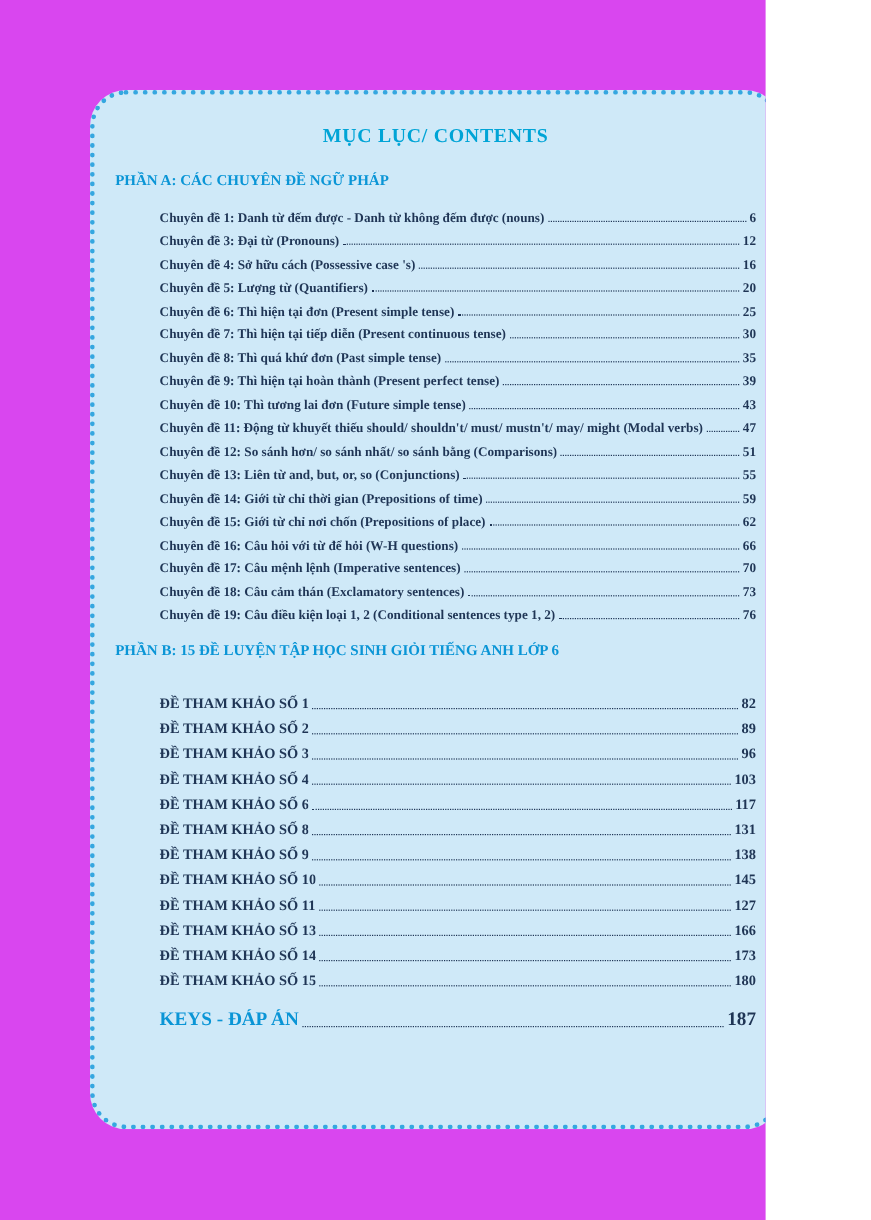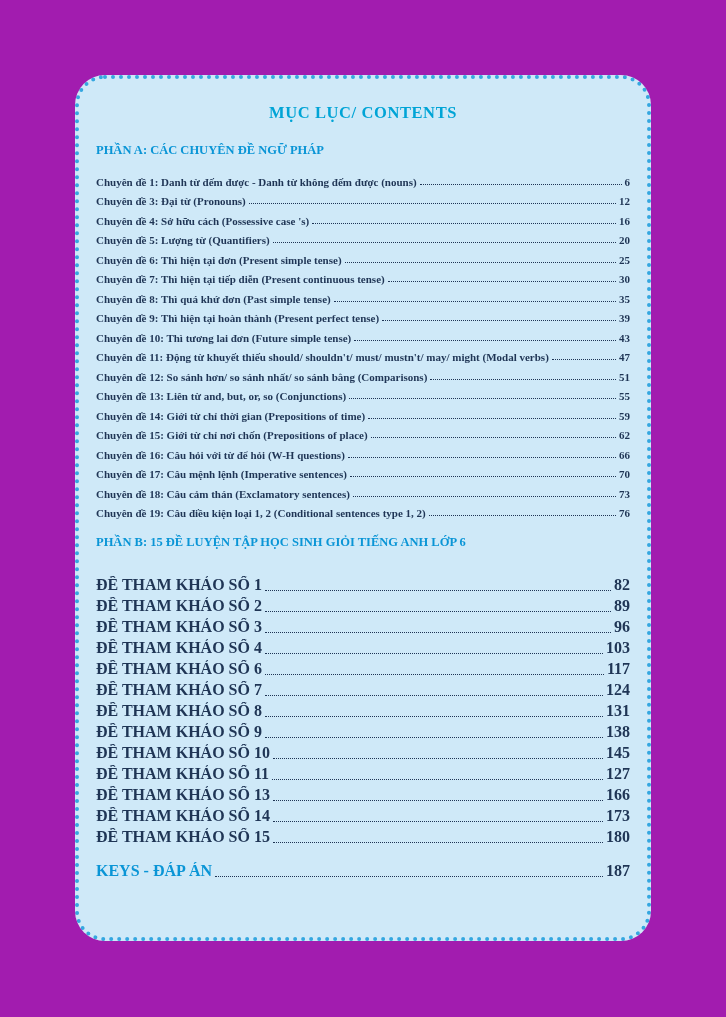--- a/index.html
+++ b/index.html
@@ -3,23 +3,23 @@
 <meta charset="utf-8">
 <style>
   html, body {
     margin: 0;
     padding: 0;
     background: #ffffff;
     font-family: "Liberation Serif", "DejaVu Serif", serif;
   }
   .page {
     position: relative;
-    width: 726px;
+    width: 638px;
     height: 1017px;
-    background: #a21caf;
+    background: #d946ef;
     overflow: hidden;
   }
   .panel {
     position: absolute;
     left: 75px;
     top: 75px;
     width: 576px;
     height: 866px;
     box-sizing: border-box;
     background: #cfe9f8;
@@ -48,27 +48,28 @@
     align-items: flex-end;
     font-weight: bold;
     color: #1f3555;
   }
   .rowA {
     height: 19.5px;
     font-size: 11px;
   }
   .rowB {
     height: 21px;
-    font-size: 16px;
+    font-size: 12px;
     align-items: flex-end;
   }
   .label {
     white-space: nowrap;
     flex: 0 1 auto;
     overflow: hidden;
+    margin-left: 37px;
   }
   .leader {
     flex: 1 1 auto;
     min-width: 6px;
     border-bottom: 1.8px dotted #1f3555;
     margin: 0 3px 3px 3px;
   }
   .pagenum {
     white-space: nowrap;
     flex: 0 0 auto;
@@ -212,25 +213,20 @@
           <span class="label">ĐỀ THAM KHẢO SỐ 4</span>
           <span class="leader"></span>
           <span class="pagenum">103</span>
         </div>
         <div class="row rowB">
           <span class="label">ĐỀ THAM KHẢO SỐ 6</span>
           <span class="leader"></span>
           <span class="pagenum">117</span>
         </div>
         <div class="row rowB">
-          <span class="label">ĐỀ THAM KHẢO SỐ 7</span>
-          <span class="leader"></span>
-          <span class="pagenum">124</span>
-        </div>
-        <div class="row rowB">
           <span class="label">ĐỀ THAM KHẢO SỐ 8</span>
           <span class="leader"></span>
           <span class="pagenum">131</span>
         </div>
         <div class="row rowB">
           <span class="label">ĐỀ THAM KHẢO SỐ 9</span>
           <span class="leader"></span>
           <span class="pagenum">138</span>
         </div>
         <div class="row rowB">

